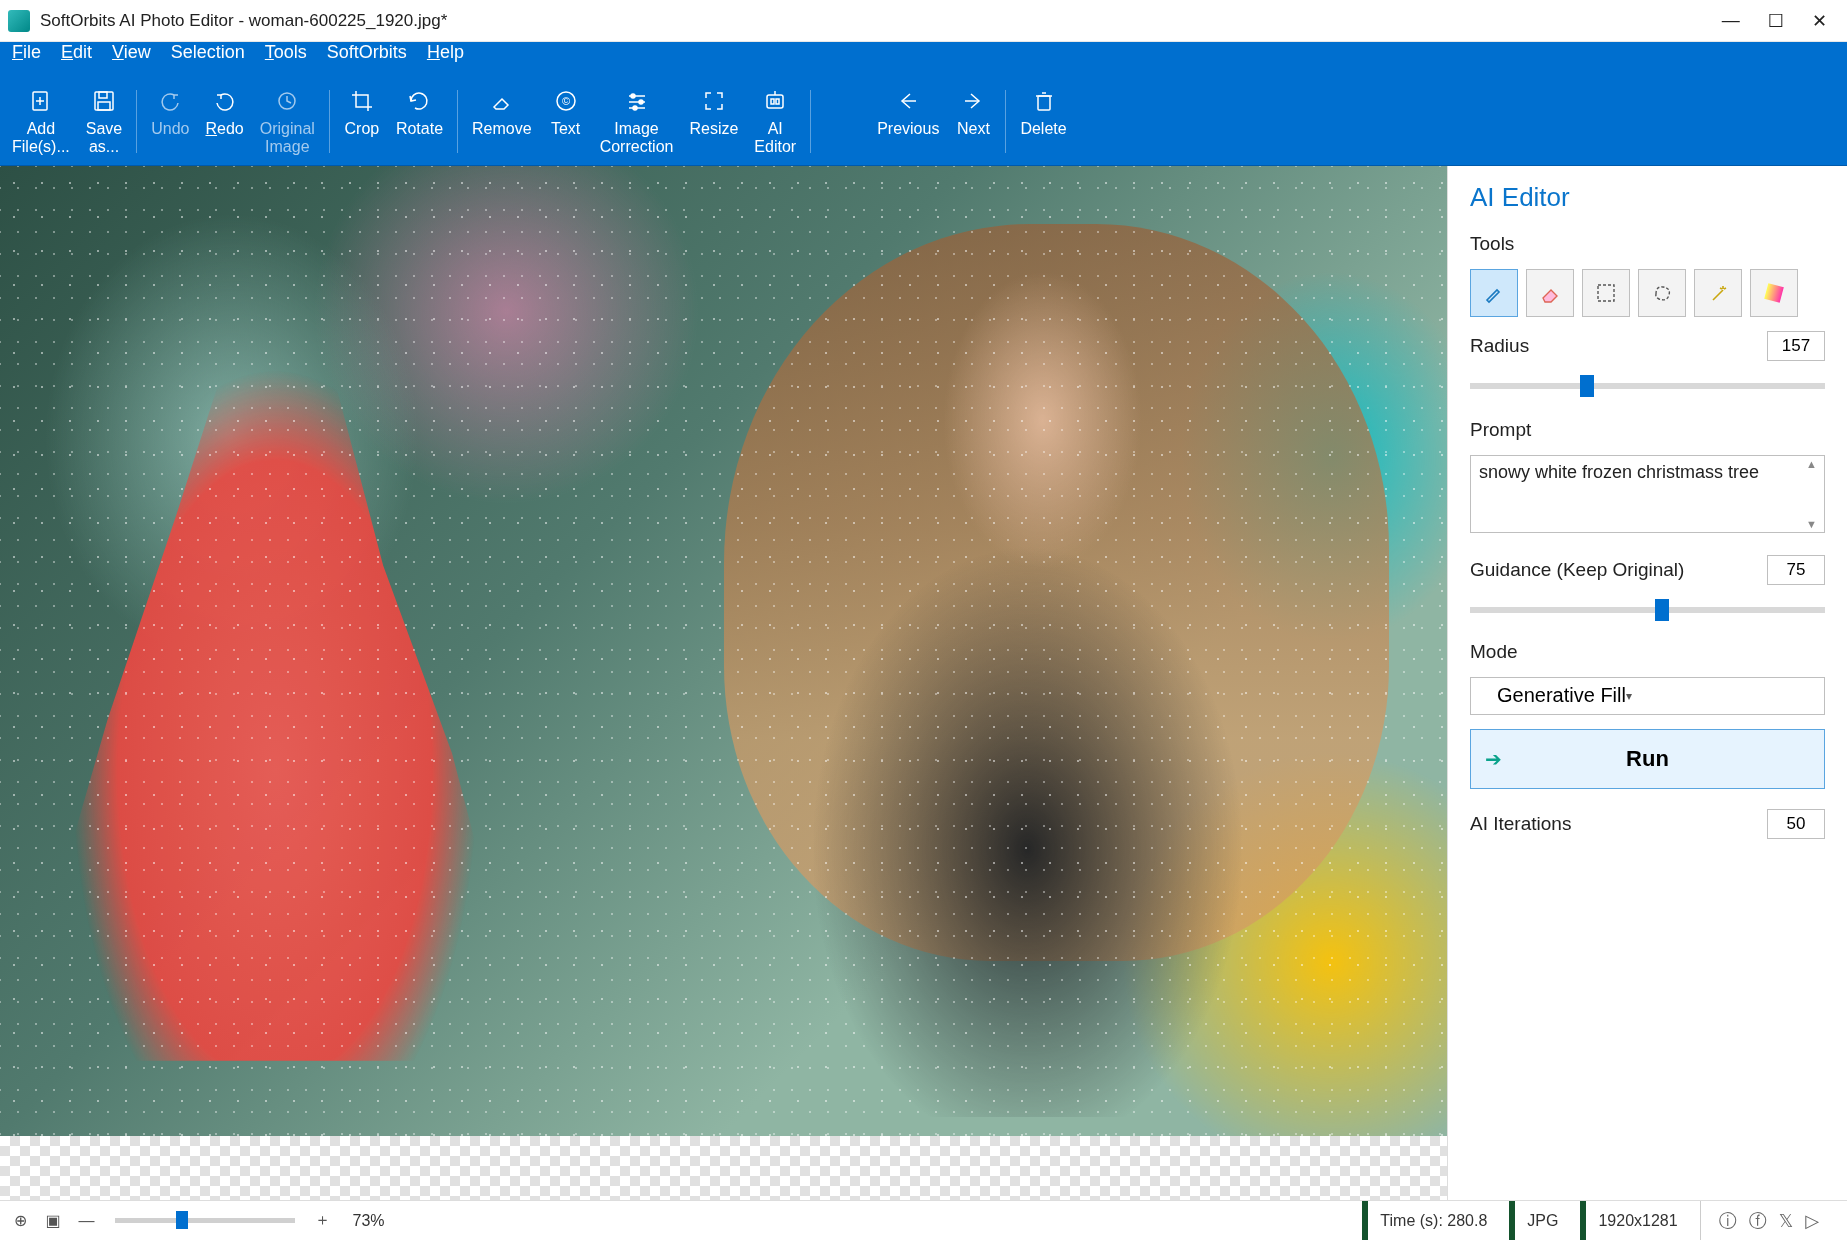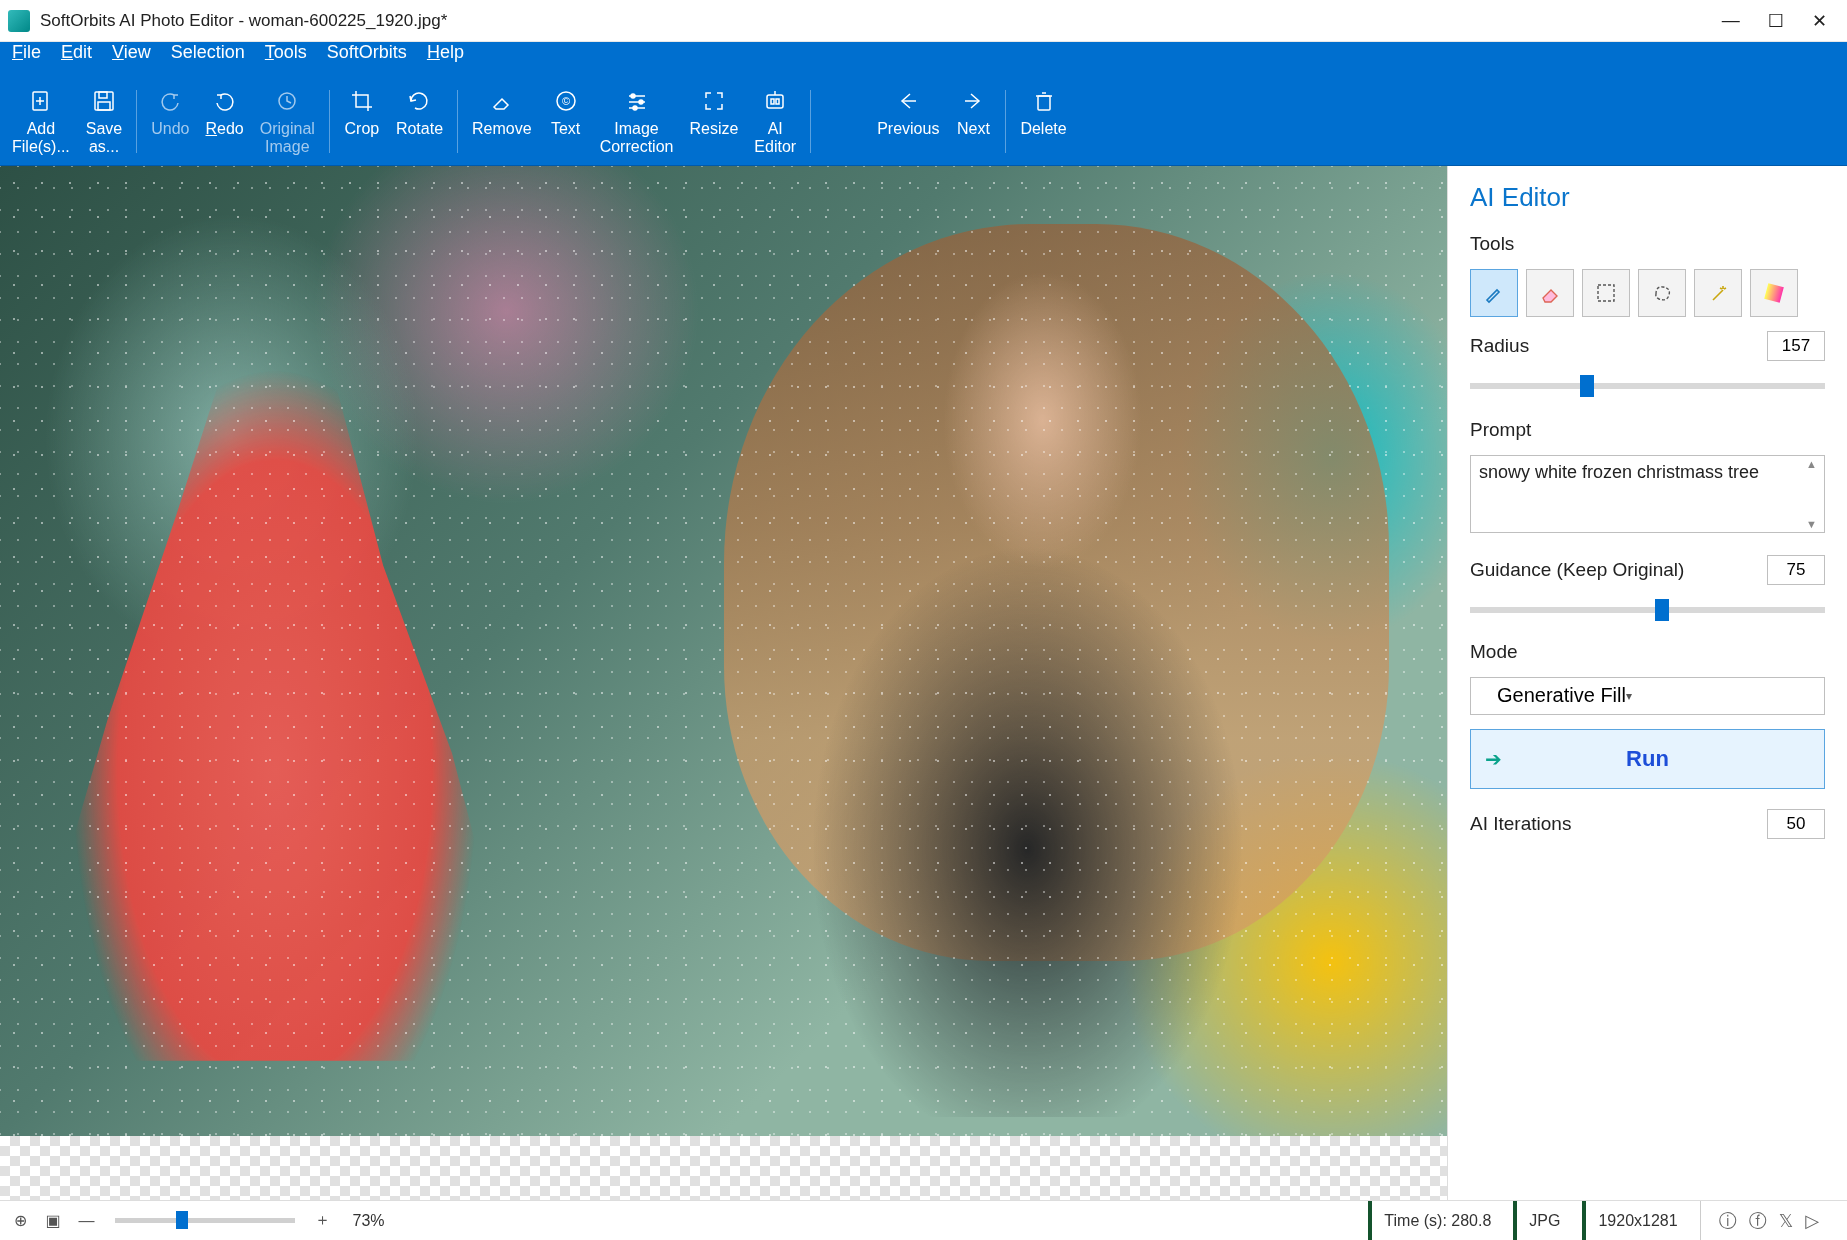--- a/index.html
+++ b/index.html
@@ -53,28 +53,28 @@
 .tool-box.selected { background: #cfe8fb; border-color: #5aa5e0; }
 .row-with-value { display: flex; justify-content: space-between; align-items: center; }
 .value-box { border: 1px solid #bfbfbf; width: 58px; height: 30px; display: flex; align-items: center; justify-content: center; font-size: 17px; background: #fff; }
 .slider-track { height: 6px; background: #d8d8d8; position: relative; margin-top: 8px; }
 .slider-thumb { position: absolute; top: -8px; width: 14px; height: 22px; background: #006fcf; }
 .prompt-box { border: 1px solid #bfbfbf; height: 78px; padding: 6px 8px; font-size: 18px; color: #222; position: relative; background: #fff; }
 .prompt-box .scroll-arrows { position:absolute; right:2px; top:2px; bottom:2px; width:16px; display:flex; flex-direction:column; justify-content:space-between; color:#888; font-size:11px; }
 .mode-select { border: 1px solid #bfbfbf; height: 38px; display: flex; align-items: center; padding: 0 26px; font-size: 20px; justify-content: flex-start; background: #fff; }
 .run-btn { border: 1px solid #5aa5e0; background: #e6f3fe; height: 60px; display: flex; align-items: center; position: relative; }
 .run-btn .arrow { position:absolute; left:14px; color:#0aa28b; font-size:20px; }
-.run-btn .label { flex:1; text-align:center; font-size:22px; font-weight:700; color:#1d4ed8; }
+.run-btn .label { flex:1; text-align:center; font-size:22px; font-weight:700; color:#000000; }
 
 .statusbar { height: 40px; border-top: 1px solid #ddd; display: flex; align-items: center; padding: 0 10px; gap: 10px; font-size: 16px; color: #333; }
 .statusbar .sb-icon { color:#555; font-size:16px; padding: 0 4px; }
 .statusbar .zoom-slider { width: 180px; height: 5px; background:#d0d0d0; position:relative; margin: 0 6px; }
 .statusbar .zoom-slider .thumb { position:absolute; top:-7px; left:34%; width:12px; height:18px; background:#006fcf; }
 .statusbar .spacer { flex: 1; }
-.statusbar .cell { border-left: 4px solid #14532d; padding: 0 12px; height: 100%; display:flex; align-items:center; }
+.statusbar .cell { border-left: 6px solid #14532d; padding: 0 12px; height: 100%; display:flex; align-items:center; }
 .statusbar .social { color:#666; font-size:18px; padding:0 6px; }
 
 svg { display:block; }
 .toolbar svg { stroke:#fff; fill:none; stroke-width:1.5; }
 .toolbar .disabled svg { stroke:#c7def5; }
 </style>
 </head>
 <body>
 
 <div class="titlebar">

